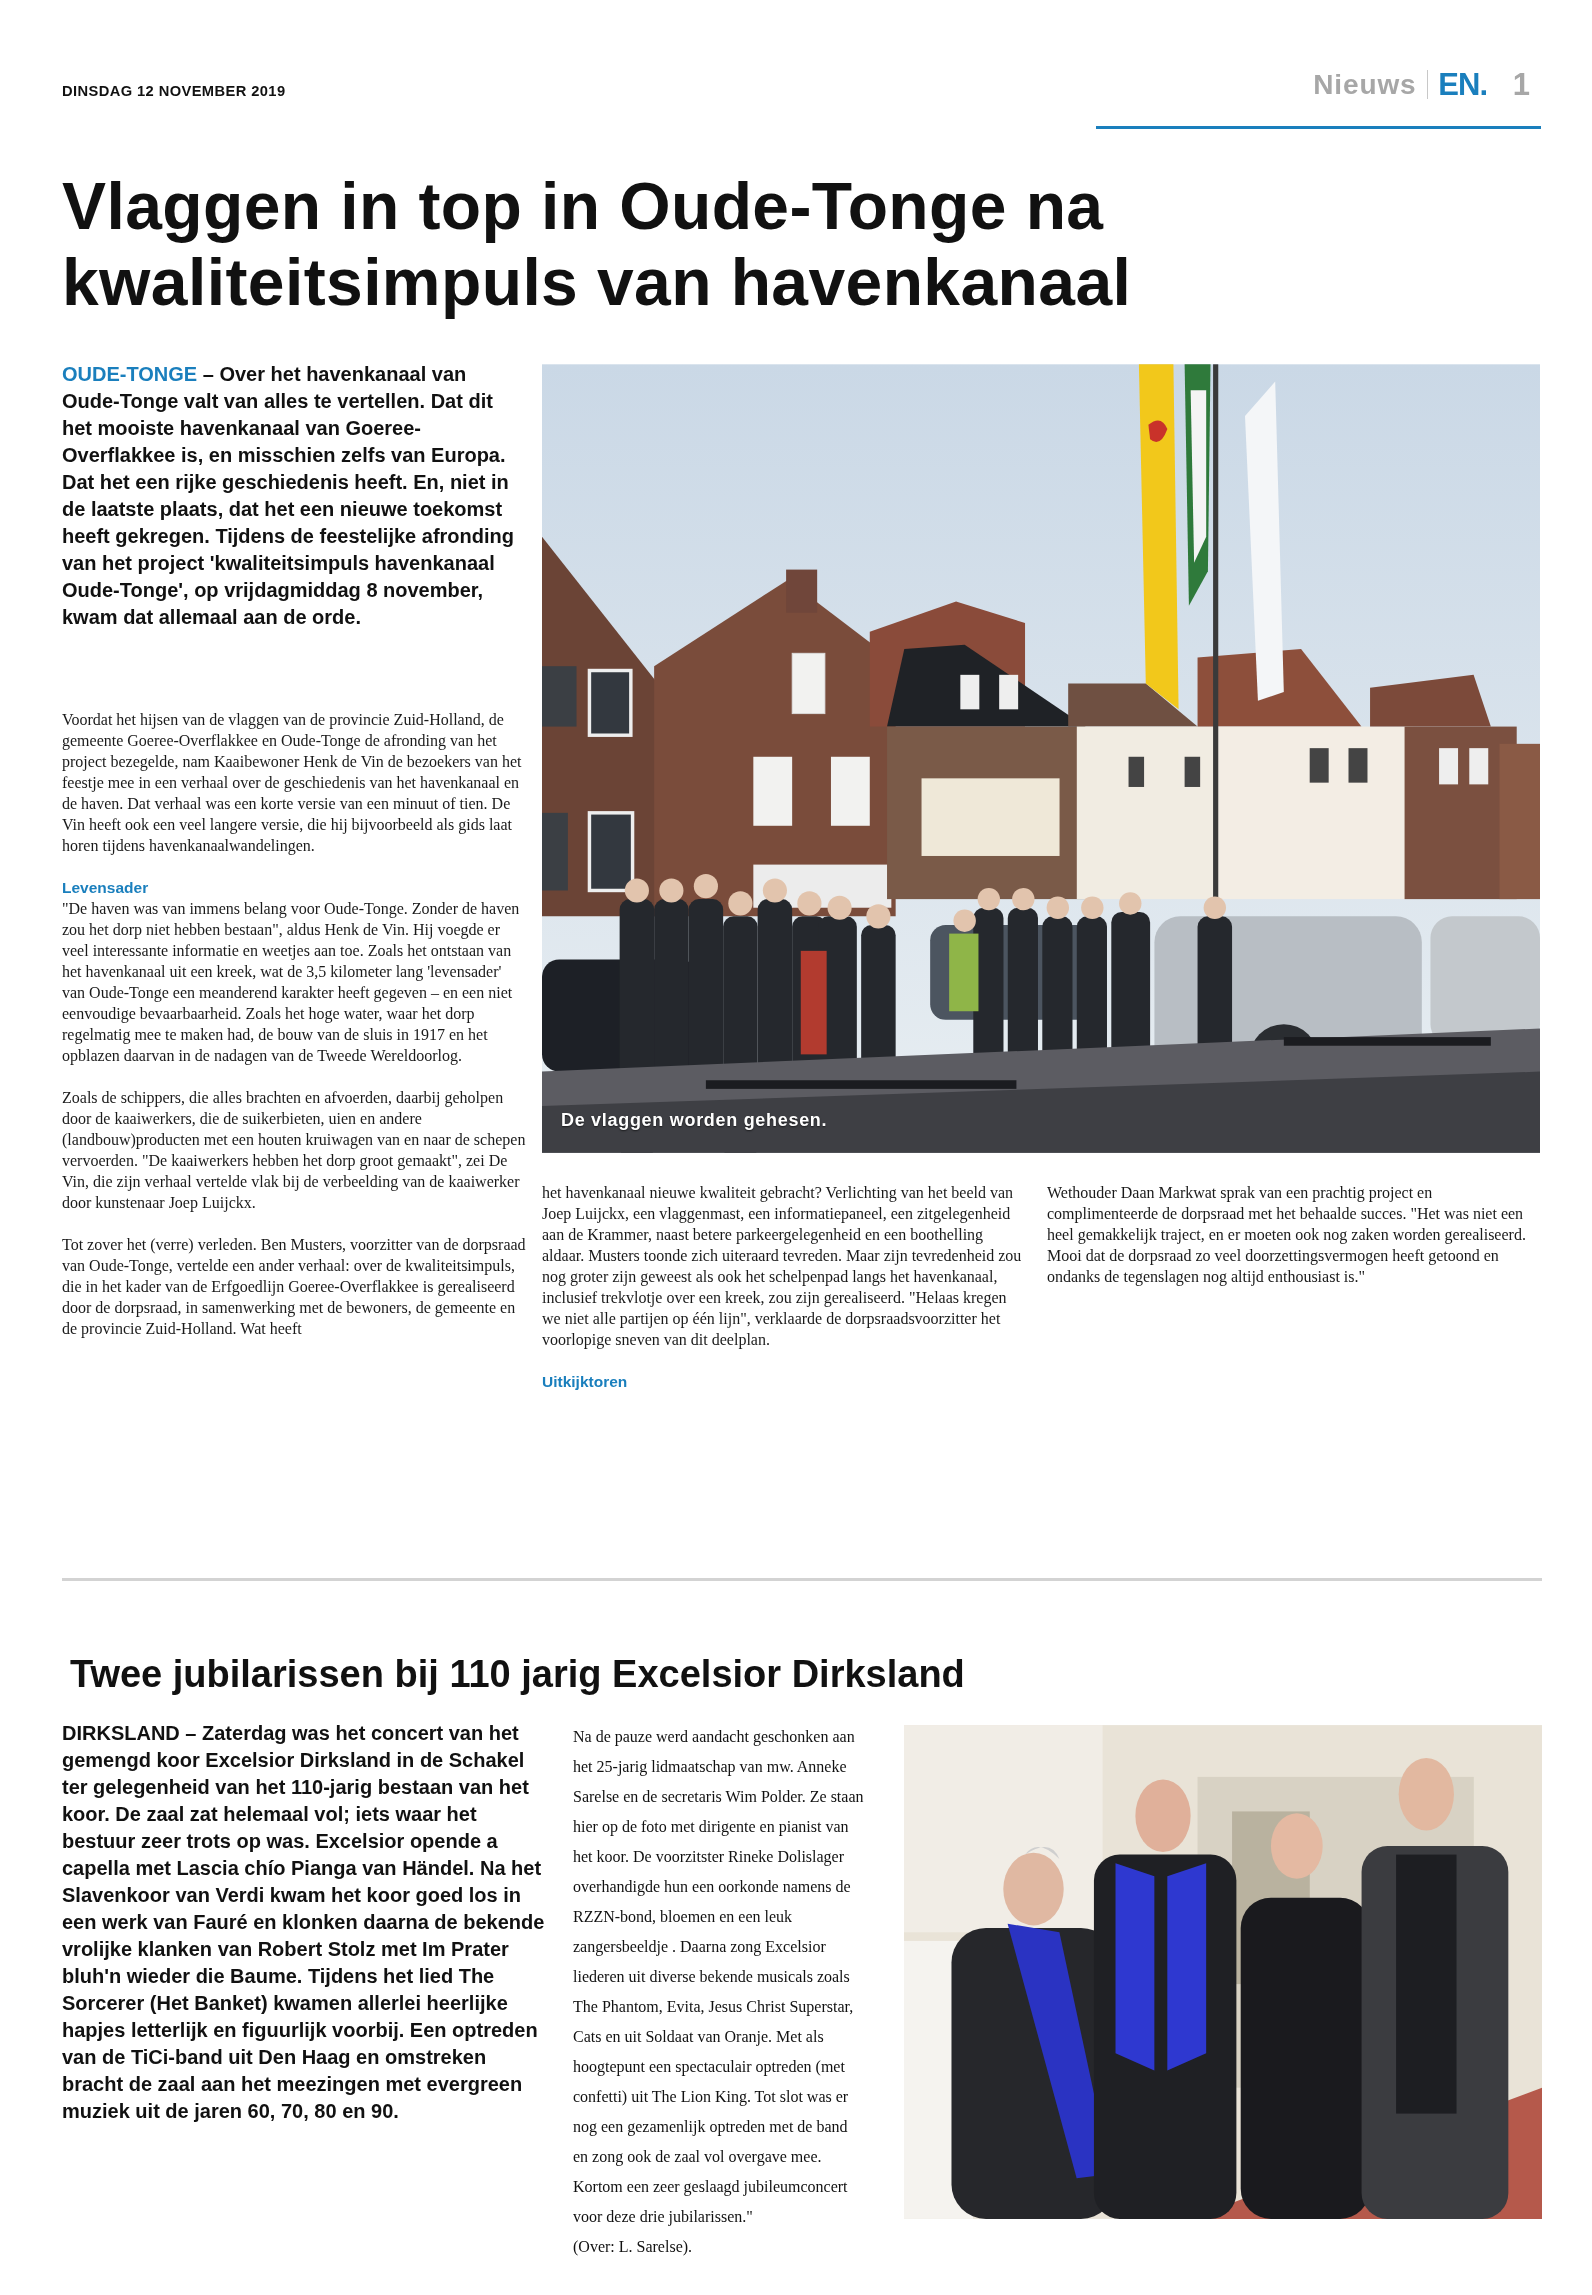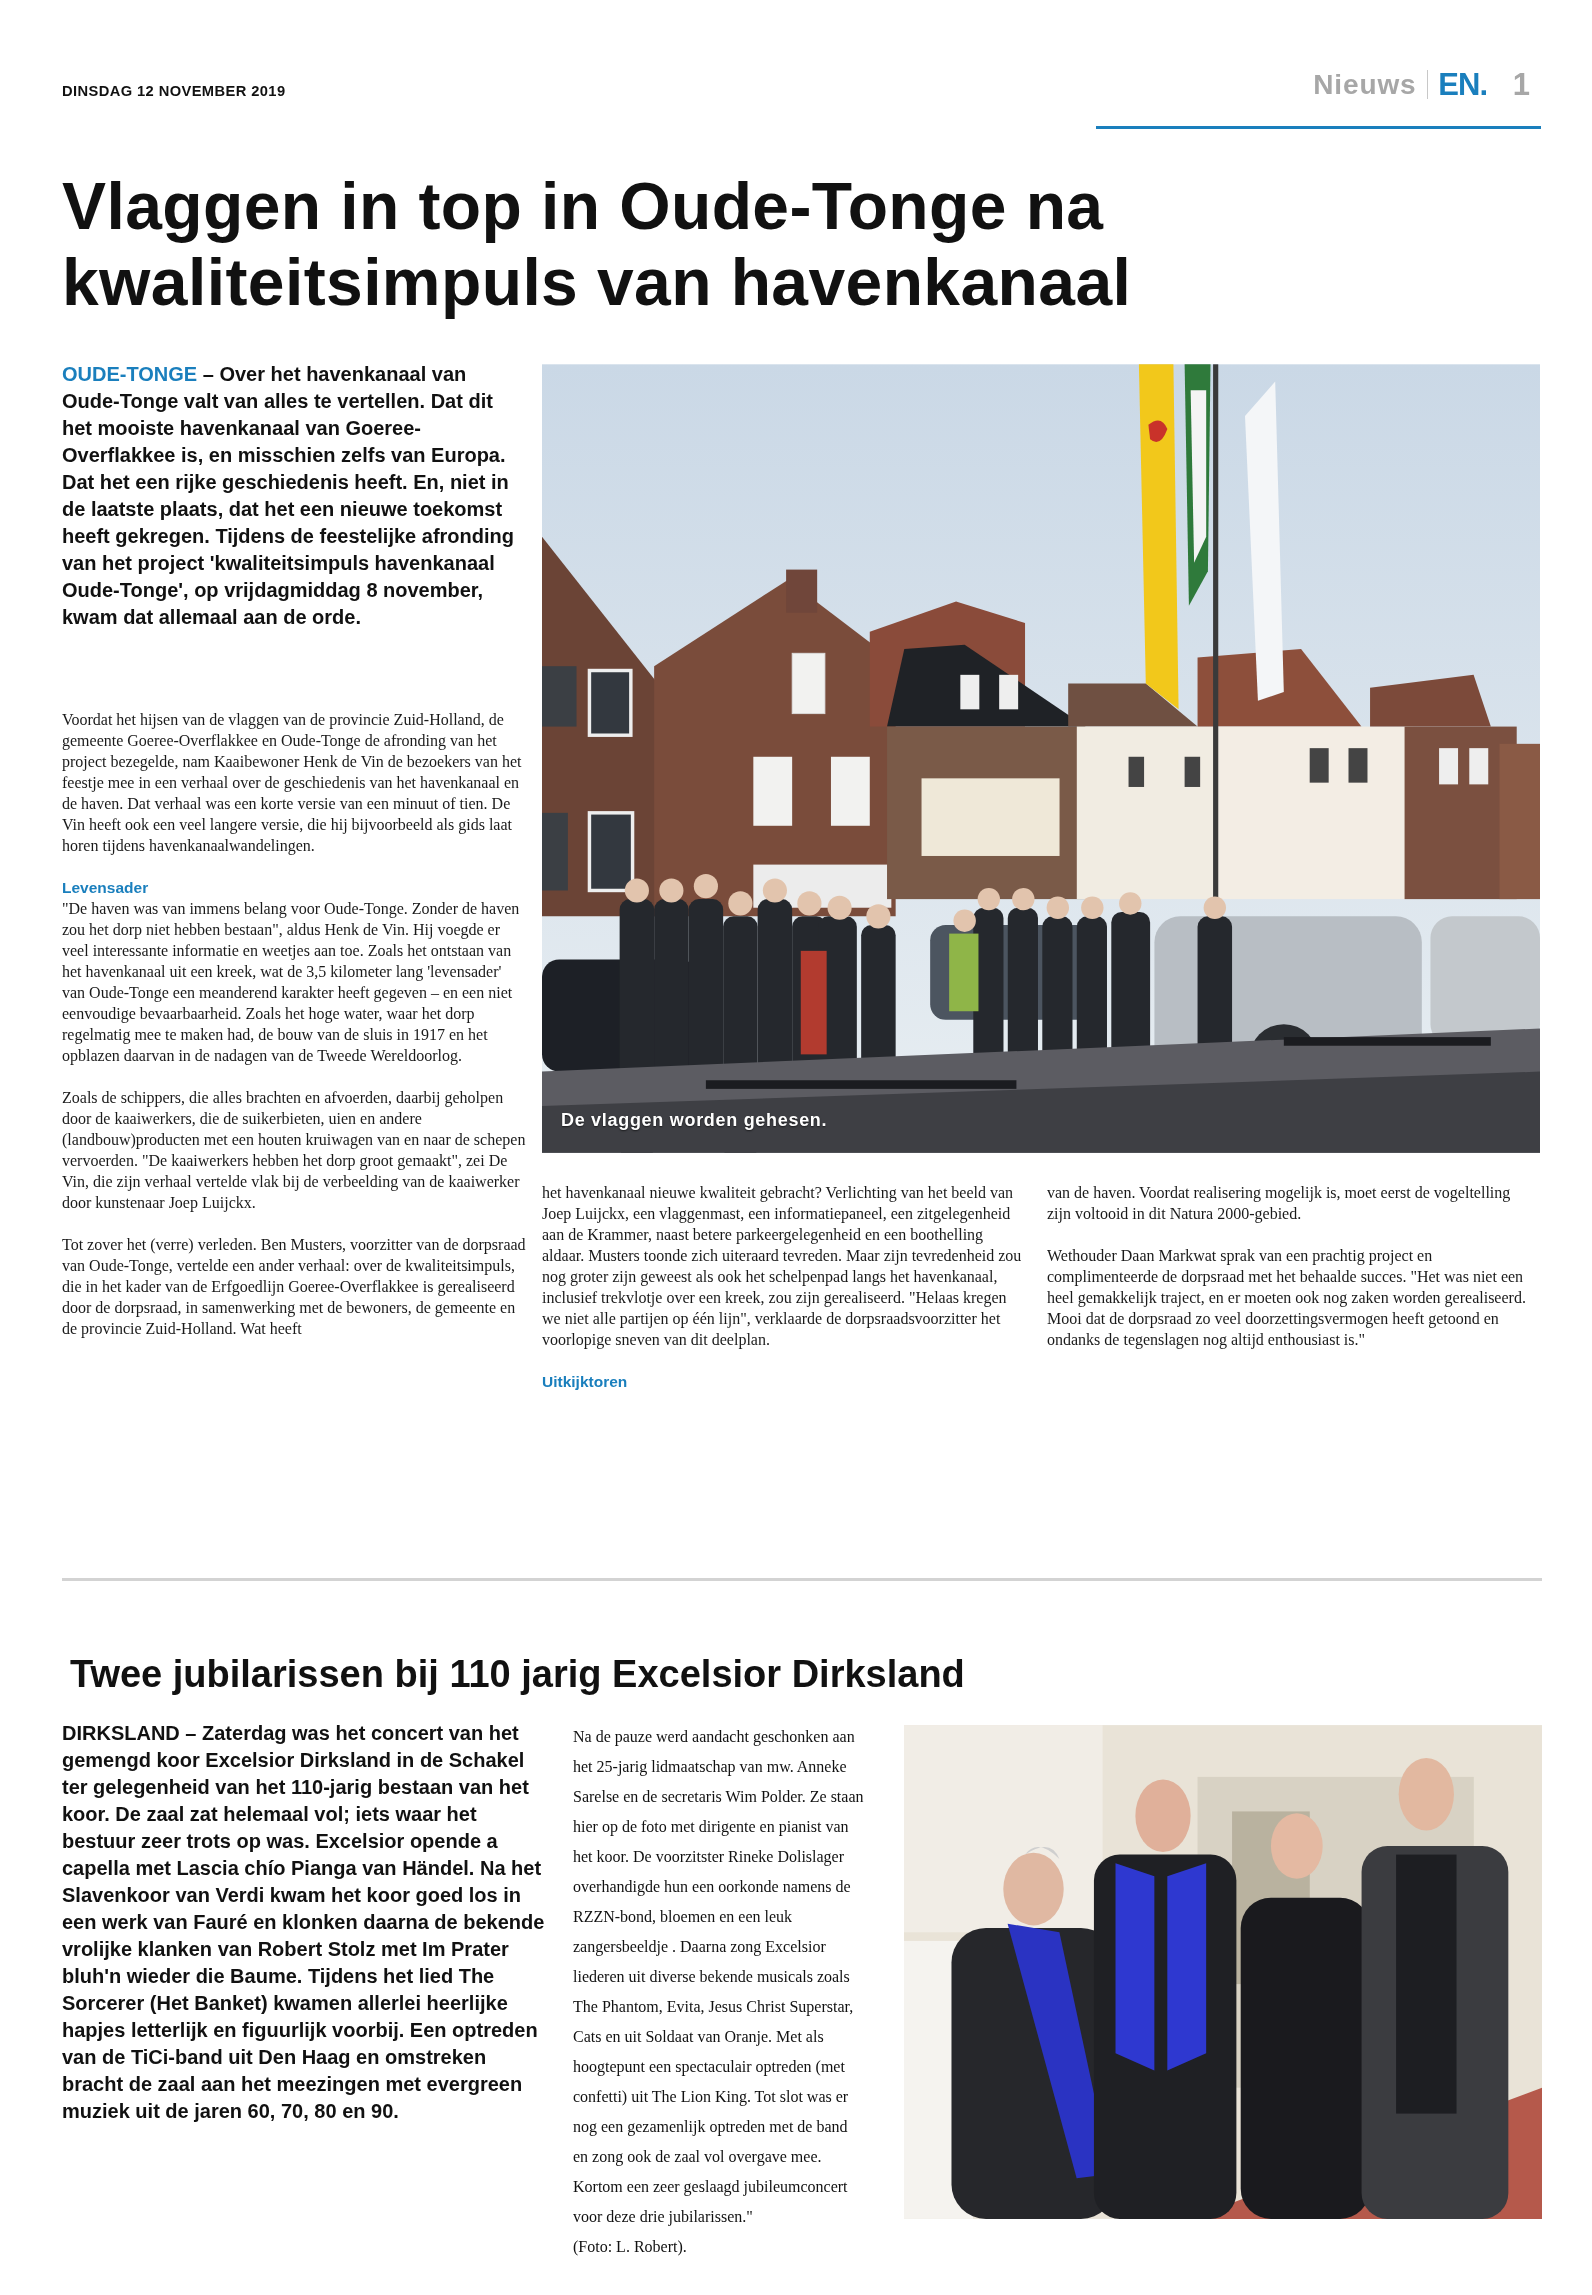--- a/index.html
+++ b/index.html
@@ -162,31 +162,30 @@
   <p>Zoals de schippers, die alles brachten en afvoerden, daarbij geholpen door de kaaiwerkers, die de suikerbieten, uien en andere (landbouw)producten met een houten kruiwagen van en naar de schepen vervoerden. "De kaaiwerkers hebben het dorp groot gemaakt", zei De Vin, die zijn verhaal vertelde vlak bij de verbeelding van de kaaiwerker door kunstenaar Joep Luijckx.</p>
   <p>Tot zover het (verre) verleden. Ben Musters, voorzitter van de dorpsraad van Oude-Tonge, vertelde een ander verhaal: over de kwaliteitsimpuls, die in het kader van de Erfgoedlijn Goeree-Overflakkee is gerealiseerd door de dorpsraad, in samenwerking met de bewoners, de gemeente en de provincie Zuid-Holland. Wat heeft</p>
 </div>
 
 <div id="a1-col2" class="abs serif body-col">
   <p>het havenkanaal nieuwe kwaliteit gebracht? Verlichting van het beeld van Joep Luijckx, een vlaggenmast, een informatiepaneel, een zitgelegenheid aan de Krammer, naast betere parkeergelegenheid en een boothelling aldaar. Musters toonde zich uiteraard tevreden. Maar zijn tevredenheid zou nog groter zijn geweest als ook het schelpenpad langs het havenkanaal, inclusief trekvlotje over een kreek, zou zijn gerealiseerd. "Helaas kregen we niet alle partijen op één lijn", verklaarde de dorpsraadsvoorzitter het voorlopige sneven van dit deelplan.</p>
   <span class="subhead">Uitkijktoren</span>
 </div>
 
 <div id="a1-col3" class="abs serif body-col">
-  <p>van de haven. Voordat realisering mogelijk is, moet eerst de vogeltelling zijn voltooid in dit Natura 2000-gebied.</p>
   <p>Wethouder Daan Markwat sprak van een prachtig project en complimenteerde de dorpsraad met het behaalde succes. "Het was niet een heel gemakkelijk traject, en er moeten ook nog zaken worden gerealiseerd. Mooi dat de dorpsraad zo veel doorzettingsvermogen heeft getoond en ondanks de tegenslagen nog altijd enthousiast is."</p>
 </div>
 
 <div id="divider" class="abs"></div>
 
 <h2 id="a2-title" class="abs sans" style="margin:0">Twee jubilarissen bij 110 jarig Excelsior Dirksland</h2>
 <div id="a2-lead" class="abs sans">DIRKSLAND – Zaterdag was het concert van het gemengd koor Excelsior Dirksland in de Schakel ter gelegenheid van het 110-jarig bestaan van het koor. De zaal zat helemaal vol; iets waar het bestuur zeer trots op was. Excelsior opende a capella met Lascia chío Pianga van Händel. Na het Slavenkoor van Verdi kwam het koor goed los in een werk van Fauré en klonken daarna de bekende vrolijke klanken van Robert Stolz met Im Prater bluh'n wieder die Baume. Tijdens het lied The Sorcerer (Het Banket) kwamen allerlei heerlijke hapjes letterlijk en figuurlijk voorbij. Een optreden van de TiCi-band uit Den Haag en omstreken bracht de zaal aan het meezingen met evergreen muziek uit de jaren 60, 70, 80 en 90.</div>
 <div id="a2-col2" class="abs serif">
   <span>Na de pauze werd aandacht geschonken aan het 25-jarig lidmaatschap van mw. Anneke Sarelse en de secretaris Wim Polder. Ze staan hier op de foto met dirigente en pianist van het koor. De voorzitster Rineke Dolislager overhandigde hun een oorkonde namens de RZZN-bond, bloemen en een leuk zangersbeeldje . Daarna zong Excelsior liederen uit diverse bekende musicals zoals The Phantom, Evita, Jesus Christ Superstar, Cats en uit Soldaat van Oranje. Met als hoogtepunt een spectaculair optreden (met confetti) uit The Lion King. Tot slot was er nog een gezamenlijk optreden met de band en zong ook de zaal vol overgave mee. Kortom een zeer geslaagd jubileumconcert voor deze drie jubilarissen."</span><br>
-  <span>(Foto: L. Robert).</span>
+  <span>(Over: L. Sarelse).</span>
 </div>
 
 <div id="photo2" class="abs">
   <svg width="638" height="494" viewBox="0 0 739 572">
     <rect width="739" height="572" fill="#e9e3d7"></rect>
     <rect x="0" y="0" width="230" height="240" fill="#f1ede6"></rect>
     <rect x="340" y="60" width="320" height="360" fill="#d8d2c4"></rect>
     <rect x="380" y="100" width="90" height="200" fill="#b9b29f"></rect>
     <polygon points="330,572 739,420 739,572" fill="#b5594b"></polygon>
     <rect x="0" y="250" width="80" height="322" fill="#f5f3ef"></rect>

